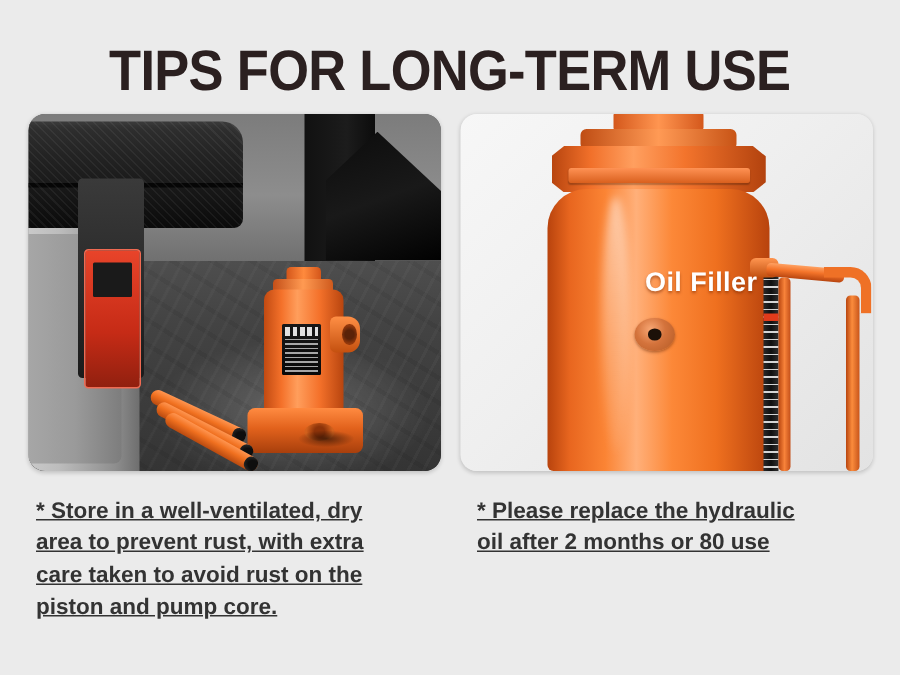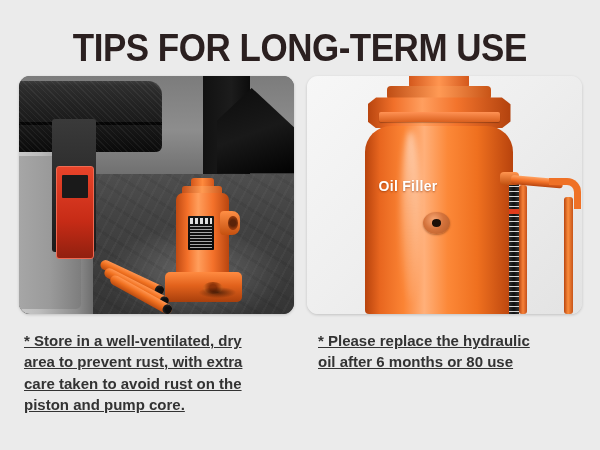--- a/index.html
+++ b/index.html
@@ -262,23 +262,23 @@
     border-radius: 26px 26px 4px 4px;
   }
   .jack-l-gloss {
     position: absolute; left: 34%; top: 23%; width: 7%; height: 72%;
     background: linear-gradient(180deg, rgba(255,255,255,.5), rgba(255,255,255,.05));
     filter: blur(3px);
     border-radius: 50%;
   }
   .oil-filler-text {
     position: absolute; left: 26%; top: 43%; width: 46%;
-    text-align: left;
+    text-align: right;
     color: #ffffff;
-    font-size: 14px;
+    font-size: 18px;
     font-weight: 700;
     letter-spacing: .3px;
     text-shadow: 0 1px 2px rgba(120,40,0,.55);
   }
   .oil-filler-plug {
     position: absolute; left: 42%; top: 57%; width: 10%; height: 9.5%;
     border-radius: 50%;
     background: radial-gradient(circle at 40% 35%, #f8a774 0%, #d4733c 45%, #b35a24 100%);
     box-shadow: 0 1px 2px rgba(90,30,0,.45);
     display: flex; align-items: center; justify-content: center;
@@ -424,14 +424,14 @@
     </div>
   </div>
 </div>
 
 <div class="captions">
   <div class="caption caption-left">* Store in a well-ventilated, dry
    area to prevent rust, with extra
    care taken to avoid rust on the
    piston and pump core.</div>
   <div class="caption caption-right">* Please replace the hydraulic
-   oil after 6    months or 80 use</div>
+   oil after 2    months or 80 use</div>
 </div>
 
 </body></html>

